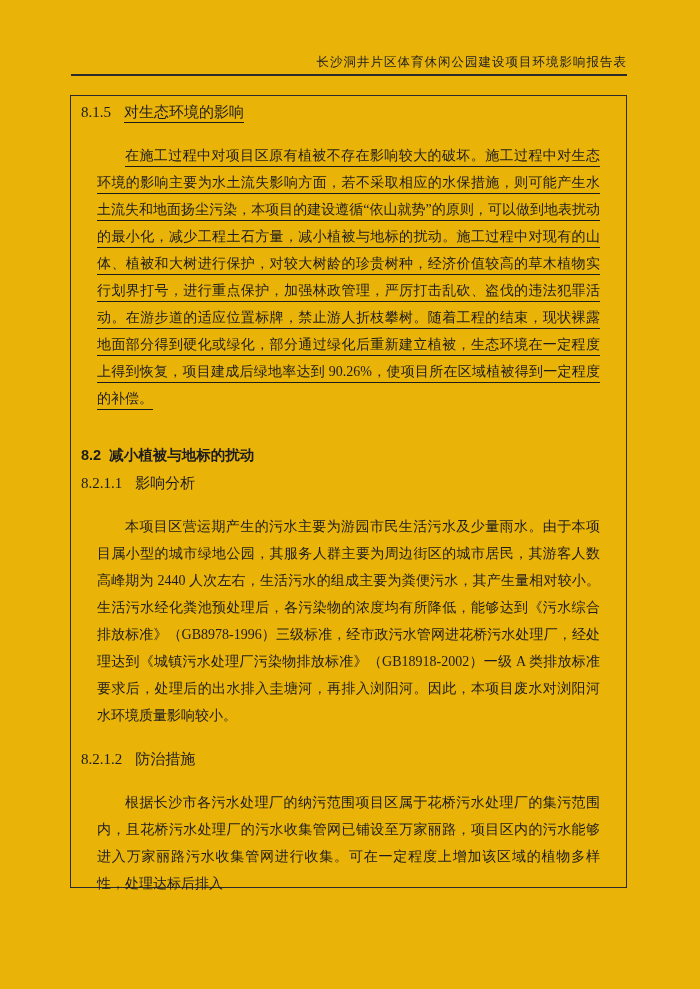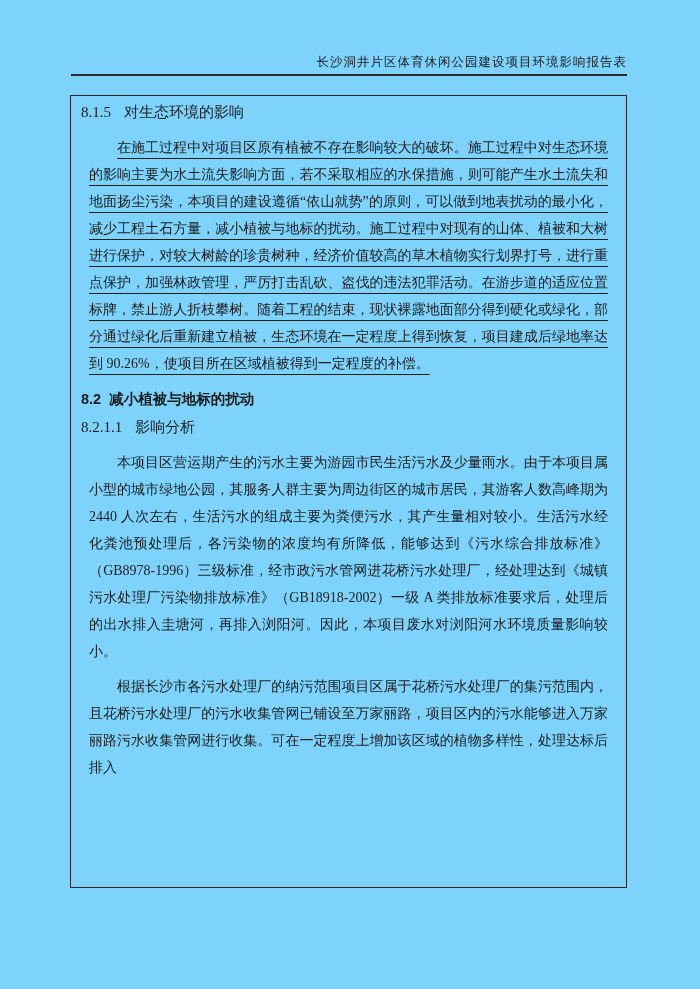--- a/index.html
+++ b/index.html
@@ -4,21 +4,21 @@
 <style>
   html, body {
     margin: 0;
     padding: 0;
     background: #ffffff;
   }
   .page {
     position: relative;
     width: 700px;
     height: 989px;
-    background: #7dd3fc;
+    background: #eab308;
     font-family: "Liberation Serif", "DejaVu Serif", serif;
     color: #1c1c1c;
     overflow: hidden;
   }
   .running-header {
     position: absolute;
     top: 54px;
     left: 71px;
     width: 556px;
     text-align: right;
@@ -51,36 +51,38 @@
     font-weight: normal;
     margin: 0;
     white-space: nowrap;
   }
   .h-sec .num {
     display: inline-block;
     margin-right: 13px;
   }
   .h-sec.tight .num {
     margin-right: 8px;
+    margin-top: 13px;
   }
   .h-bold {
     font-weight: bold;
     font-family: "Liberation Sans", "DejaVu Sans", sans-serif;
     font-size: 14.5px;
   }
   .title-underline {
+    text-decoration: underline;
     text-underline-offset: 5px;
     text-decoration-thickness: 1px;
   }
   .para {
     font-size: 14px;
     line-height: 27px;
     text-align: justify;
     text-indent: 2em;
-    margin: 8px;
+    margin: 16px;
     letter-spacing: 0;
   }
   .para.underlined {
     text-decoration: underline;
     text-underline-offset: 6px;
     text-decoration-thickness: 0.8px;
   }
   .page-footer {
     position: absolute;
     top: 922px;
@@ -113,19 +115,22 @@
       <span class="num">8.2</span><span>减小植被与地标的扰动</span>
     </h3>
 
 
     <h3 class="h-sec">
       <span class="num">8.2.1.1</span><span>影响分析</span>
     </h3>
 
     <p class="para">本项目区营运期产生的污水主要为游园市民生活污水及少量雨水。由于本项目属小型的城市绿地公园，其服务人群主要为周边街区的城市居民，其游客人数高峰期为 2440 人次左右，生活污水的组成主要为粪便污水，其产生量相对较小。生活污水经化粪池预处理后，各污染物的浓度均有所降低，能够达到《污水综合排放标准》（GB8978-1996）三级标准，经市政污水管网进花桥污水处理厂，经处理达到《城镇污水处理厂污染物排放标准》（GB18918-2002）一级 A 类排放标准要求后，处理后的出水排入圭塘河，再排入浏阳河。因此，本项目废水对浏阳河水环境质量影响较小。</p>
 
+    <h3 class="h-sec">
+      <span class="num">8.2.1.2</span><span>防治措施</span>
+    </h3>
 
     <p class="para">根据长沙市各污水处理厂的纳污范围项目区属于花桥污水处理厂的集污范围内，且花桥污水处理厂的污水收集管网已铺设至万家丽路，项目区内的污水能够进入万家丽路污水收集管网进行收集。可在一定程度上增加该区域的植物多样性，处理达标后排入</p>
 
   </div>
 
 
 </div>
 
 </body></html>

